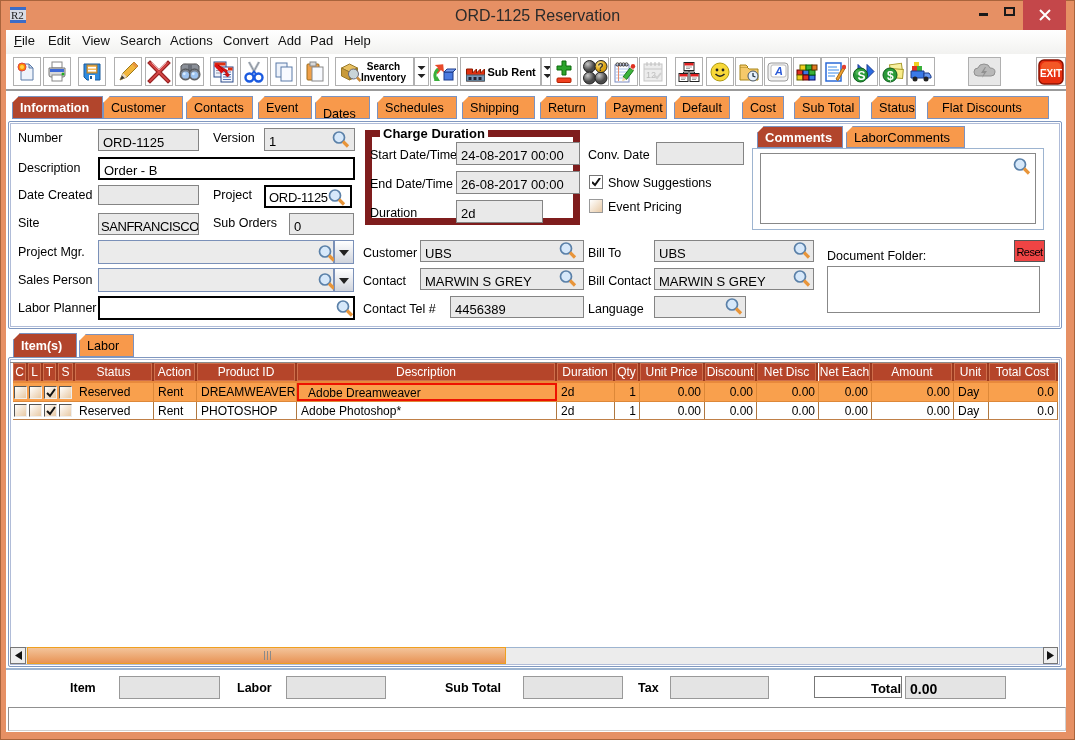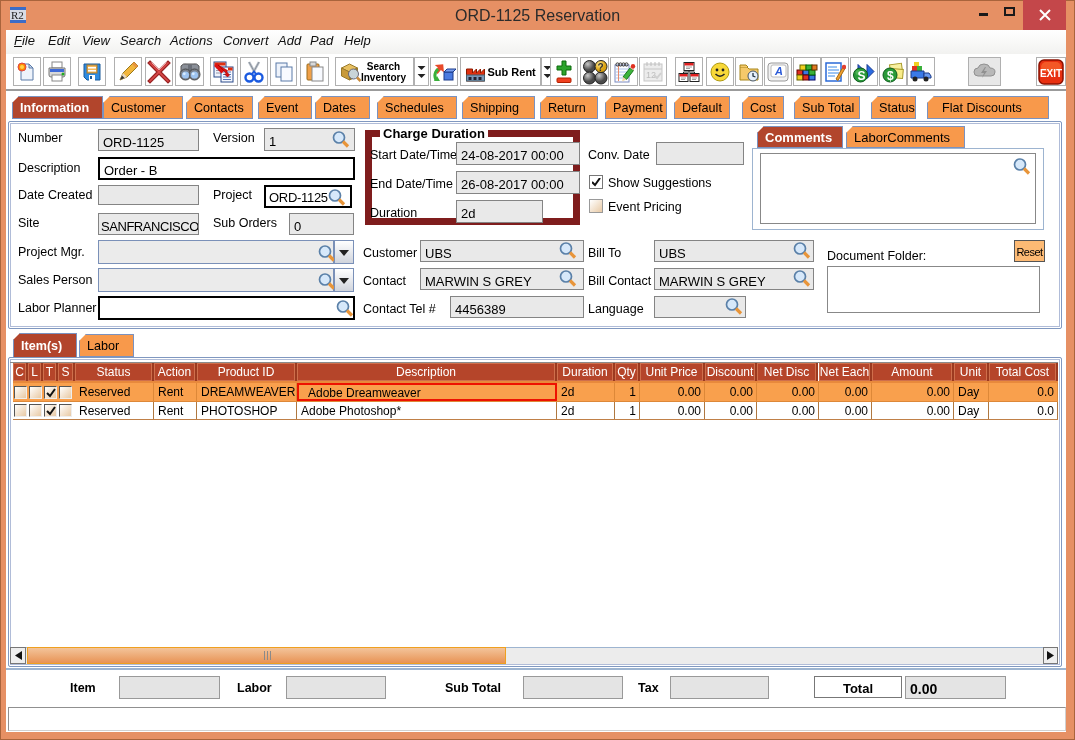--- a/index.html
+++ b/index.html
@@ -7,21 +7,21 @@
 body { font-family:"Liberation Sans", sans-serif; }
 #win { position:absolute; left:0; top:0; width:1075px; height:740px; background:#e69064; outline:1px solid #a9643c; outline-offset:-1px; }
 #client { position:absolute; left:6px; top:30px; width:1060px; height:702px; background:#ffffff; }
 .abs { position:absolute; }
 
 #titlebar { position:absolute; left:0; top:0; width:1075px; height:30px; color:#222; }
 #title { position:absolute; left:0; top:7px; width:1075px; text-align:center; font-size:16px; color:#2b2b2b; }
 #closebtn { position:absolute; left:1023px; top:0; width:43px; height:30px; background:#c4474a; }
 
 #menubar { position:absolute; left:0; top:0; width:1060px; height:24px; background:linear-gradient(#ffffff,#f2f2f0); font-size:13px; color:#111; }
-#menubar span { position:absolute; top:3px;font-style:italic; }
+#menubar span { position:absolute; top:3px; }
 
 #toolbar { position:absolute; left:0; top:24px; width:1060px; height:37px; background:#fff; border-bottom:2px solid #9b9b9b; }
 .tb { position:absolute; top:3px; height:29px; background:#fff; border:1px solid #b0b0b0; }
 .tb svg { position:absolute; left:50%; top:50%; transform:translate(-50%,-50%); }
 
 .tab { position:absolute; background:#f8994b; border:1px solid #7a92c0; color:#000; font-size:12.6px; text-align:left; padding-left:7px; clip-path:polygon(0 100%, 0 7px, 7px 0, 100% 0, 100% 100%); }
 .tab.active { background:#b2452c; color:#fff; font-weight:bold; }
 
 .panel { position:absolute; border:1px solid #8098c0; box-shadow:inset 0 0 0 1px #ffffff, inset 0 0 0 2px #b0bcd8; background:#fff; border-radius:2px; }
 label { position:absolute; font-size:12.5px; color:#000; white-space:nowrap; }
@@ -357,21 +357,21 @@
             <rect x="3" y="3" width="20" height="10" rx="5" fill="#f86a30" opacity="0.7"></rect>
             <text x="13" y="18" text-anchor="middle" font-size="10" font-weight="bold" fill="#fff">EXIT</text>
           </svg>
         </div>
     </div>
     <div id="tabstrip1">
       <div class="tab active" style="left:6px;top:66px;width:91px;height:23px;padding-top:4px">Information</div>
       <div class="tab" style="left:97px;top:66px;width:80px;height:23px;padding-top:4px">Customer</div>
       <div class="tab" style="left:180px;top:66px;width:67px;height:23px;padding-top:4px">Contacts</div>
       <div class="tab" style="left:252px;top:66px;width:54px;height:23px;padding-top:4px">Event</div>
-      <div class="tab" style="left:309px;top:66px;width:55px;height:23px;padding-top:4px">Dates</div>
+      <div class="tab" style="left:309px;top:66px;width:55px;height:23px;padding-top:10px">Dates</div>
       <div class="tab" style="left:371px;top:66px;width:80px;height:23px;padding-top:4px">Schedules</div>
       <div class="tab" style="left:456px;top:66px;width:73px;height:23px;padding-top:4px">Shipping</div>
       <div class="tab" style="left:534px;top:66px;width:58px;height:23px;padding-top:4px">Return</div>
       <div class="tab" style="left:599px;top:66px;width:62px;height:23px;padding-top:4px">Payment</div>
       <div class="tab" style="left:668px;top:66px;width:56px;height:23px;padding-top:4px">Default</div>
       <div class="tab" style="left:736px;top:66px;width:42px;height:23px;padding-top:4px">Cost</div>
       <div class="tab" style="left:788px;top:66px;width:66px;height:23px;padding-top:4px">Sub Total</div>
       <div class="tab" style="left:865px;top:66px;width:45px;height:23px;padding-top:4px">Status</div>
       <div class="tab" style="left:921px;top:66px;width:122px;height:23px;padding-top:4px;padding-left:14px">Flat Discounts</div>
     </div>
@@ -480,21 +480,21 @@
         </svg>
       <div class="tab active" style="left:751px;top:96px;width:86px;height:22px;padding-top:3px;font-size:13px">Comments</div>
       <div class="tab" style="left:840px;top:96px;width:119px;height:22px;padding-top:3px;font-size:13px">LaborComments</div>
       <div class="abs" style="left:746px;top:118px;width:292px;height:82px;border:1px solid #9db4d0;background:#fff"></div>
       <div class="abs" style="left:754px;top:123px;width:276px;height:71px;border:1px solid #888;background:#fff"></div>
       <svg class="mag" style="left:1006px;top:127px" width="19" height="19">
           <circle cx="8" cy="7.5" r="5.5" fill="#d6e8fa" stroke="#5a80a8" stroke-width="1.7"></circle>
           <path d="M12 11.5 L17 16.5" stroke="#e8953a" stroke-width="3.2"></path>
         </svg>
       <label style="left:821px;top:219px">Document Folder:</label>
-      <div class="abs" style="left:1008px;top:210px;width:31px;height:22px;background:#fdba74;border:1px solid #555;font-size:11px;text-align:center;padding-top:5px;letter-spacing:-0.5px">Reset</div>
+      <div class="abs" style="left:1008px;top:210px;width:31px;height:22px;background:#ef4444;border:1px solid #555;font-size:11px;text-align:center;padding-top:5px;letter-spacing:-0.5px">Reset</div>
       <div class="abs" style="left:821px;top:236px;width:213px;height:47px;background:#fff;border:1px solid #888"></div>
     </div>
     <div id="tabstrip2">
       <div class="tab active" style="left:7px;top:303px;width:64px;height:25px;padding-top:5px">Item(s)</div>
       <div class="tab" style="left:73px;top:304px;width:55px;height:23px;padding-top:4px">Labor</div>
     </div>
     <div id="gridpanel" class="panel" style="left:2px;top:327px;width:1054px;height:310px;"></div>
     <div id="grid">
       <div class="abs" style="left:4px;top:332px;width:1048px;height:1px;background:#8a8a8a"></div>
       <div class="gh" style="left:7px;top:333px;width:15px">C</div>
@@ -577,18 +577,18 @@
     </div>
     <div id="totals" class="abs" style="left:0;top:638px;width:1060px;height:34px;border-top:2px solid #9db4d0;background:#fff">
       <label class="bold" style="left:64px;top:11px">Item</label>
       <div class="fld" style="left:113px;top:6px;width:101px;height:23px;background:#e4e4e4;border-color:#999"></div>
       <label class="bold" style="left:231px;top:11px">Labor</label>
       <div class="fld" style="left:280px;top:6px;width:100px;height:23px;background:#e4e4e4;border-color:#999"></div>
       <label class="bold" style="left:439px;top:11px">Sub Total</label>
       <div class="fld" style="left:517px;top:6px;width:100px;height:23px;background:#e4e4e4;border-color:#999"></div>
       <label class="bold" style="left:632px;top:11px">Tax</label>
       <div class="fld" style="left:664px;top:6px;width:99px;height:23px;background:#e4e4e4;border-color:#999"></div>
-      <div class="abs bold" style="left:808px;top:6px;width:88px;height:22px;background:#fff;border:1px solid #777;font-size:13px;text-align:center;padding-top:4px">Total</div>
+      <div class="abs bold" style="left:808px;top:6px;width:88px;height:22px;background:#fff;border:1px solid #777;font-size:13px;text-align:right;padding-top:4px">Total</div>
       <div class="fld bold" style="left:899px;top:6px;width:101px;height:23px;background:#e4e4e4;border-color:#999;font-size:14px;padding-top:4px">0.00</div>
     </div>
     <div id="statusbar" class="abs" style="left:2px;top:677px;width:1058px;height:24px;background:#fff;border:1px solid #909090;border-right-color:#d0d0d0;border-bottom-color:#d0d0d0;"></div>
   </div>
 </div>
 
 </body></html>

